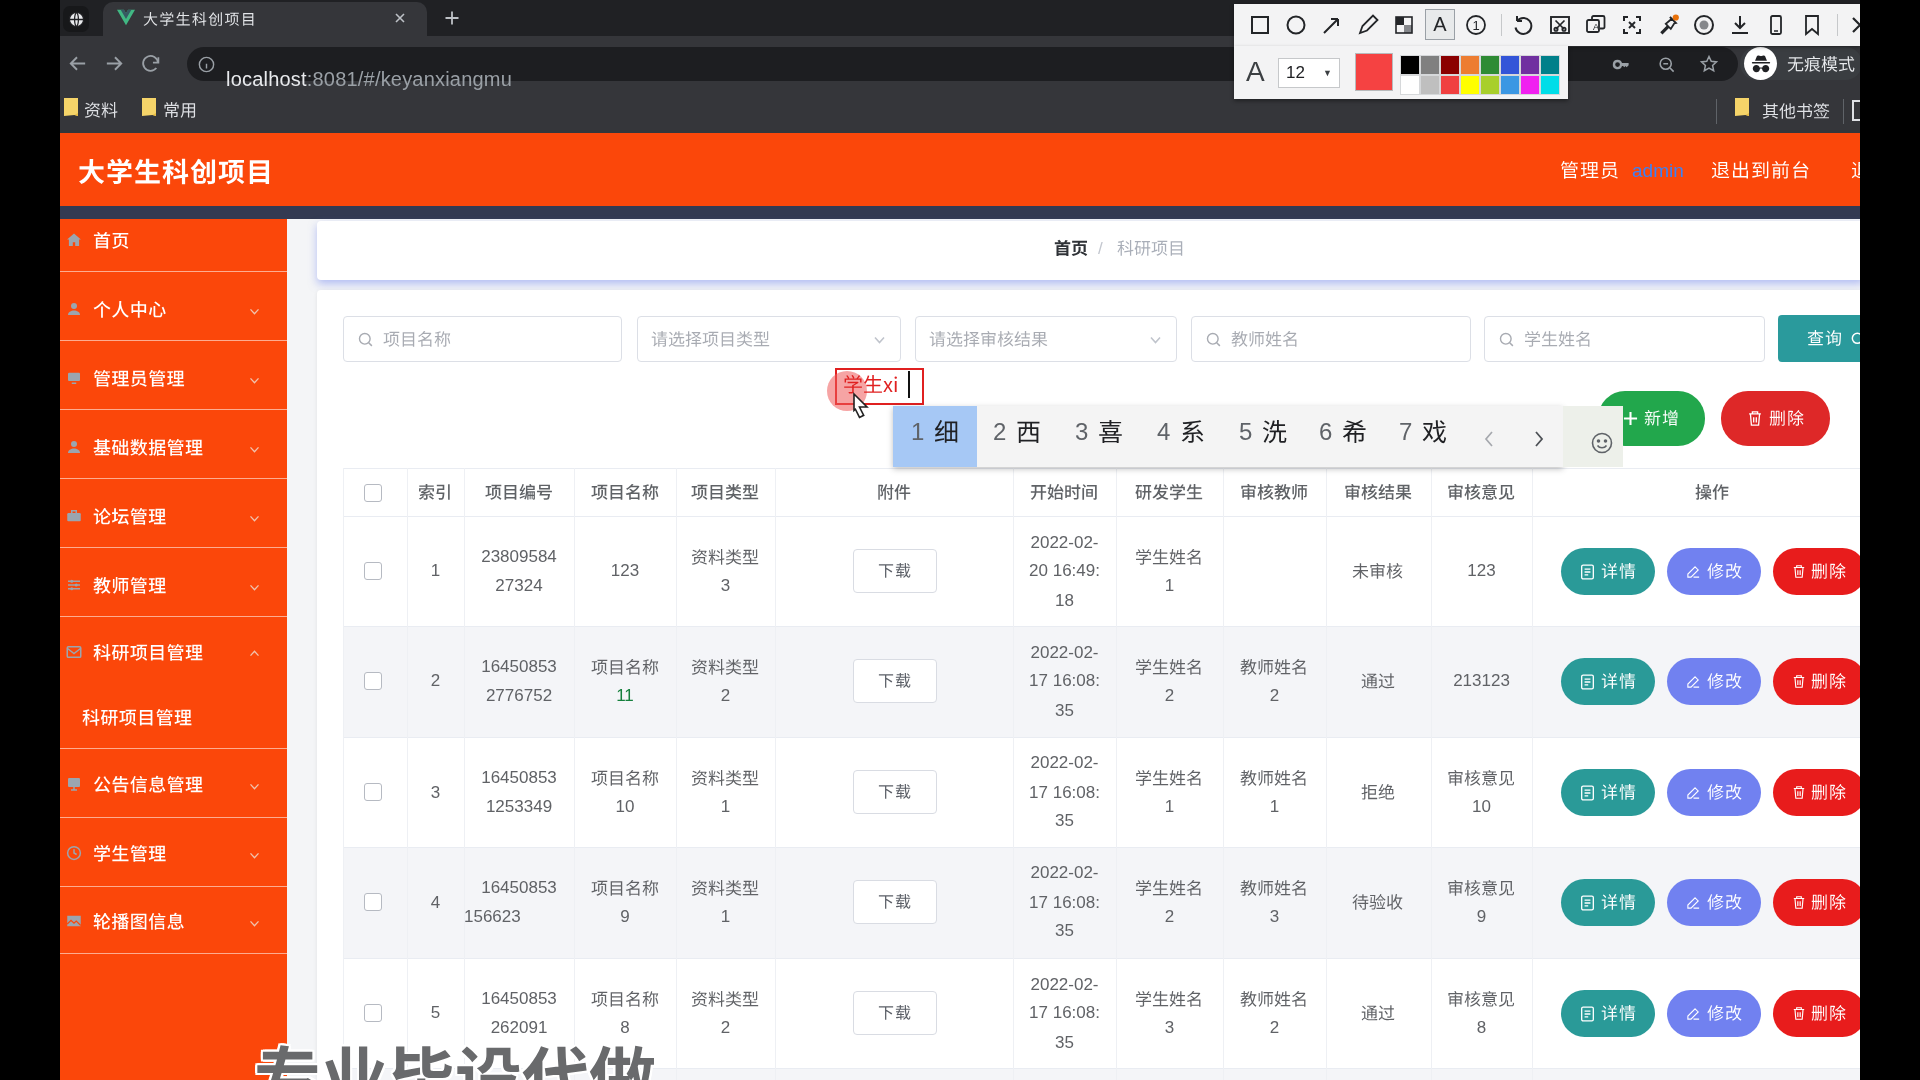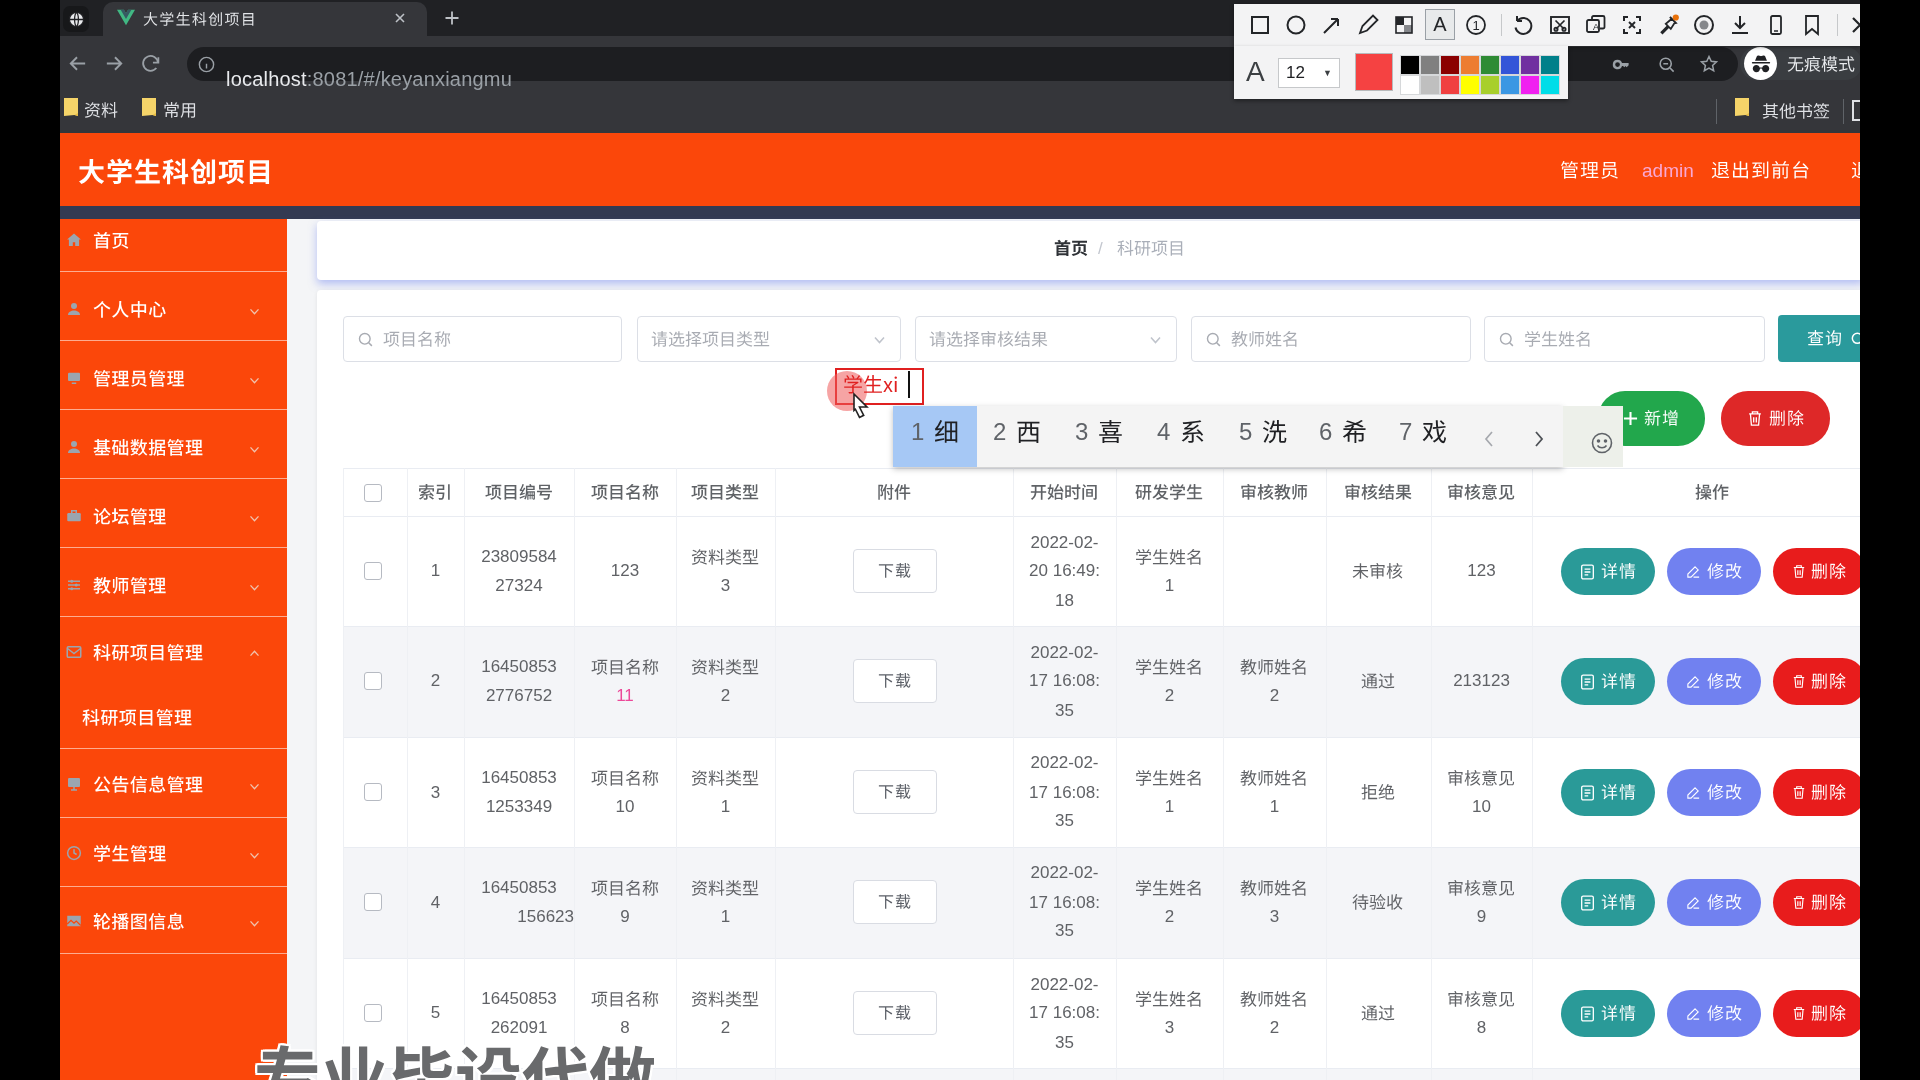--- a/index.html
+++ b/index.html
@@ -284,21 +284,21 @@
     </svg>
   </div>
 <div style="position:absolute;left:1560px;top:161px;display:flex;align-items:flex-start">
     <svg class="t " width="60.0" height="19.0" viewBox="0 0 60.0 19.0" style="overflow:visible" fill="#fff">
       <g transform="translate(0,16.1) scale(0.019)">
         <use href="#q0" x="0"></use>
         <use href="#q1" x="1053"></use>
         <use href="#q2" x="2105"></use>
       </g>
     </svg>
-    <span style="font:400 19px 'Liberation Sans';color:#f9a8d4;line-height:19px;margin-left:22px">admin</span>
+    <span style="font:400 19px 'Liberation Sans';color:#3b82f6;line-height:19px;margin-left:12px">admin</span>
   </div>
 <div style="position:absolute;left:1711px;top:161px">
     <svg class="t " width="100.0" height="19.0" viewBox="0 0 100.0 19.0" style="overflow:visible" fill="#fff">
       <g transform="translate(0,16.1) scale(0.019)">
         <use href="#q3" x="0"></use>
         <use href="#q4" x="1053"></use>
         <use href="#q5" x="2105"></use>
         <use href="#q6" x="3158"></use>
         <use href="#q7" x="4211"></use>
       </g>
@@ -856,21 +856,21 @@
 <div style="position:absolute;left:591px;top:659px">
     <svg class="t " width="68.0" height="17.0" viewBox="0 0 68.0 17.0" style="overflow:visible" fill="#606266">
       <g transform="translate(0,14.4) scale(0.017)">
         <use href="#qf" x="0"></use>
         <use href="#qg" x="1000"></use>
         <use href="#qb5" x="2000"></use>
         <use href="#qb6" x="3000"></use>
       </g>
     </svg>
   </div>
-<div style="position:absolute;left:574px;top:681px;width:102px;text-align:center;font:400 17px 'Liberation Sans';color:#ec4899;line-height:29px">11</div>
+<div style="position:absolute;left:574px;top:681px;width:102px;text-align:center;font:400 17px 'Liberation Sans';color:#15803d;line-height:29px">11</div>
 <div style="position:absolute;left:691px;top:659px">
     <svg class="t " width="68.0" height="17.0" viewBox="0 0 68.0 17.0" style="overflow:visible" fill="#606266">
       <g transform="translate(0,14.4) scale(0.017)">
         <use href="#ql" x="0"></use>
         <use href="#qm" x="1000"></use>
         <use href="#qca" x="2000"></use>
         <use href="#qcb" x="3000"></use>
       </g>
     </svg>
   </div>
@@ -1059,21 +1059,21 @@
     <svg class="t " width="36.0" height="17.0" viewBox="0 0 36.0 17.0" style="overflow:visible" fill="#fff">
       <g transform="translate(0,14.4) scale(0.017)">
         <use href="#qcn" x="0"></use>
         <use href="#qco" x="1059"></use>
       </g>
     </svg>
   </div>
 <div style="position:absolute;left:364px;top:893px;width:18px;height:18px;border:1px solid #b6bac2;border-radius:3px;background:#fff;box-sizing:border-box"></div>
 <div style="position:absolute;left:407px;top:888px;width:57px;text-align:center;font:400 17px 'Liberation Sans';color:#606266;line-height:29px">4</div>
 <div style="position:absolute;left:464px;top:873px;width:110px;text-align:center;font:400 17px 'Liberation Sans';color:#606266;line-height:29px">16450853</div>
-<div style="position:absolute;left:464px;top:902px;width:110px;text-align:right;font:400 17px 'Liberation Sans';color:#606266;line-height:29px">156623</div>
+<div style="position:absolute;left:464px;top:902px;width:110px;text-align:left;font:400 17px 'Liberation Sans';color:#606266;line-height:29px">156623</div>
 <div style="position:absolute;left:591px;top:880px">
     <svg class="t " width="68.0" height="17.0" viewBox="0 0 68.0 17.0" style="overflow:visible" fill="#606266">
       <g transform="translate(0,14.4) scale(0.017)">
         <use href="#qf" x="0"></use>
         <use href="#qg" x="1000"></use>
         <use href="#qb5" x="2000"></use>
         <use href="#qb6" x="3000"></use>
       </g>
     </svg>
   </div>

